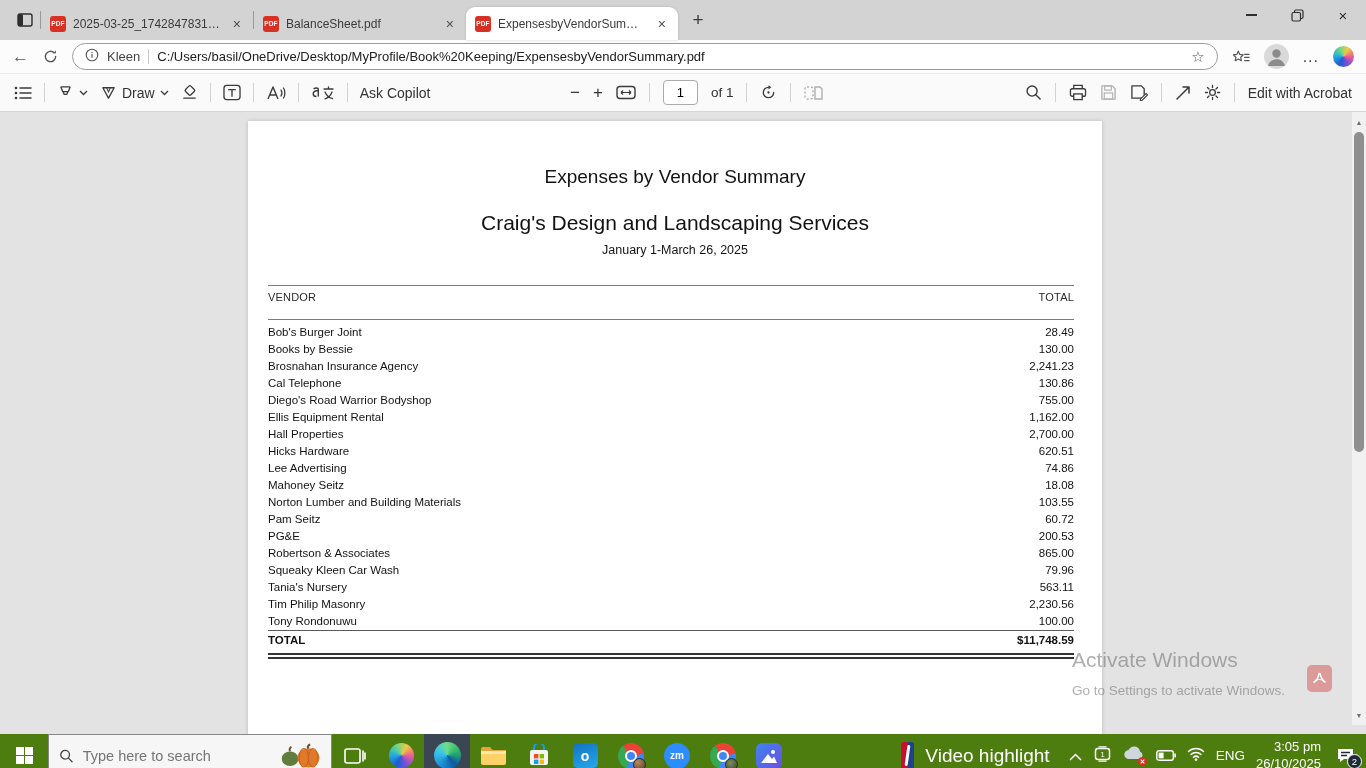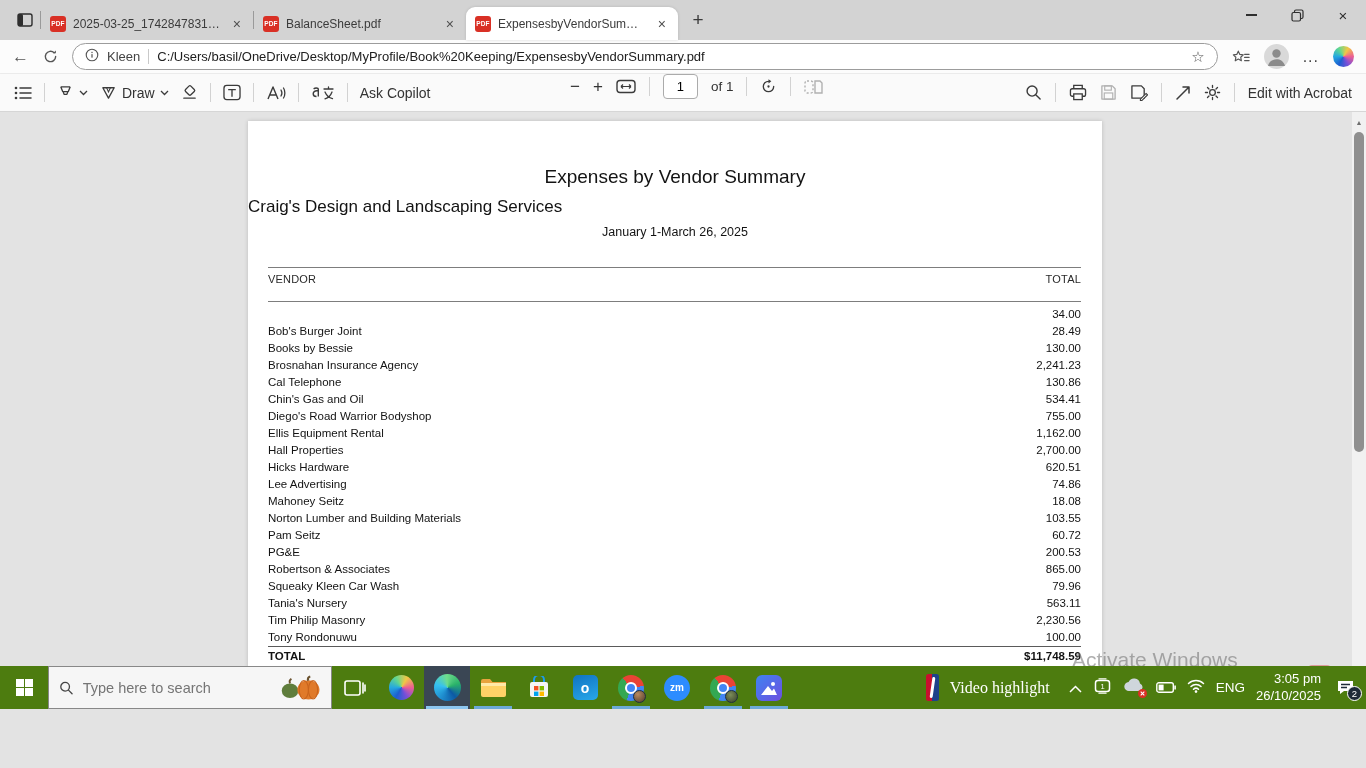--- a/index.html
+++ b/index.html
@@ -26,40 +26,40 @@
   .urlpill { flex:1; height:27px; border:1px solid #9c9c9c; border-radius:14px; background:#fff; display:flex; align-items:center; padding:0 12px; gap:8px; font-size:13px; color:#202020; }
   .urlpill .scheme { color:#444; }
   .urlpill .pillsep { width:1px; height:15px; background:#c9c9c9; }
   .urlpill .url { flex:1; white-space:nowrap; overflow:hidden; }
   .star { color:#555; font-size:15px; }
   .avatar { width:25px; height:25px; border-radius:50%; background:#d9d9d9; display:flex; align-items:center; justify-content:center; overflow:hidden; }
   .copilot-ball { width:21px; height:21px; border-radius:50%; background:conic-gradient(from 210deg,#1b5fd0,#25a8e0,#62d88f,#f2c744,#ec5f94,#7a4fd8,#1b5fd0); }
   .dots { color:#444; font-size:16px; letter-spacing:1px; }
 
   
-  .pdfbar { position:relative; height:38px; background:#fafafa; border-bottom:1px solid #d6d6d6; box-shadow:0 1px 2px rgba(0,0,0,.06); display:flex; padding:0 14px; font-size:14px; color:#333; }
+  .pdfbar { position:relative; height:38px; background:#fafafa; border-bottom:1px solid #d6d6d6; box-shadow:0 1px 2px rgba(0,0,0,.06); display:flex; align-items:center; padding:0 14px; font-size:14px; color:#333; }
   .grp { display:flex; align-items:center; gap:12px; }
   .vsep { width:1px; height:19px; background:#d2d2d2; }
   .tbtn { display:flex; align-items:center; gap:5px; color:#333; }
   .tbtn svg { display:block; }
   .ctr { position:absolute; left:570px; display:flex; align-items:center; gap:13px; }
   .pagebox { width:35px; height:25px; background:#fff; border:1px solid #ababab; border-radius:4px; display:flex; align-items:center; justify-content:center; }
   .pagebox input { width:30px; border:0; outline:0; text-align:center; font-size:13px; font-family:inherit; background:transparent; }
   .oflabel { font-size:13.5px; color:#333; }
   .rgrp { margin-left:auto; display:flex; align-items:center; gap:13px; }
   .disabled { opacity:.38; }
   .zoomglyph { font-size:17px; color:#333; }
 
   
-  .viewer { position:relative; height:554px; background:#e3e3e3; overflow:hidden; }
+  .viewer { position:relative; height:622px; background:#e3e3e3; overflow:hidden; }
   .page { position:absolute; left:248px; top:9px; width:854px; height:620px; background:#fff; box-shadow:0 0 4px rgba(0,0,0,.18); }
   .doc-title { margin-top:45px; text-align:center; font-size:19px; color:#131313; }
-  .doc-company { margin-top:9px; text-align:left; font-size:17px; color:#131313; }
+  .doc-company { margin-top:23px; text-align:center; font-size:21px; color:#131313; }
   .doc-period { margin-top:8px; text-align:center; font-size:12.5px; color:#131313; }
-  .tbl { margin:28px 21px 0 20px; color:#131313; }
+  .tbl { margin:28px 28px 0 20px; color:#131313; }
   .thead { border-top:1px solid #7d7d7d; padding-top:5px; height:34px; display:flex; justify-content:space-between; font-size:11px; color:#2a2a2a; letter-spacing:.2px; }
   .tbody { border-top:1px solid #7d7d7d; padding-top:3px; }
   .trow { height:17px; display:flex; justify-content:space-between; align-items:center; font-size:11.5px; }
   .trow .tc-name { white-space:nowrap; }
   .trow .tc-val { white-space:nowrap; }
   .trow.totalrow { font-weight:bold; font-size:11.5px; border-top:1px solid #5a5a5a; height:19px; margin-top:1px; }
   .dblrule { margin-top:4px; height:6px; border-top:2px solid #333; border-bottom:2px solid #333; }
 
   .watermark { position:absolute; left:1072px; top:536px; color:rgba(110,110,110,.55); pointer-events:none; }
   .wm1 { font-size:21px; }
@@ -74,21 +74,21 @@
   
   .taskbar { height:43px; background:#4d7c0f; display:flex; align-items:stretch; color:#fff; }
   .tb-start { width:48px; display:flex; align-items:center; justify-content:center; }
   .tb-search { width:284px; background:#f6f6f6; border:1px solid #888; display:flex; align-items:center; gap:9px; padding:0 10px; }
   .tb-search input { flex:1; border:0; outline:0; background:transparent; font-size:14.5px; color:#5a5a5a; font-family:inherit; }
   .tb-btn { position:relative; width:46px; display:flex; align-items:center; justify-content:center; }
   .tb-btn.activeapp { background:#3a4654; }
   .runline { position:absolute; bottom:0; left:4px; right:4px; height:3px; background:#6ca9d8; }
   .activeapp .runline { background:#8cc6f0; left:2px; right:2px; }
   .tray { margin-left:auto; display:flex; align-items:center; gap:11px; padding-right:8px; }
-  .tray .txt { font-size:16px;font-family:Liberation Serif, serif; }
+  .tray .txt { font-size:19px; }
   .clock { text-align:right; font-size:13px; line-height:1.3; }
   .eng { font-size:13.5px; }
   .nbadge { position:relative; width:26px; display:flex; justify-content:center; }
   .nbadge .cnt { position:absolute; right:-4px; bottom:-5px; width:15px; height:15px; border-radius:50%; background:#1e2a37; border:1.5px solid #fff; font-size:9.5px; display:flex; align-items:center; justify-content:center; }
 
   .icon-edge { width:27px; height:27px; border-radius:50%; background:conic-gradient(from 140deg,#0c59a4,#1f8fd0,#35c1f1,#6fdc8c,#2bb36a,#0c59a4); }
   .icon-zoom { width:26px; height:26px; border-radius:50%; background:#2d8cff; display:flex; align-items:center; justify-content:center; font-size:10px; font-weight:bold; color:#fff; }
   .icon-chrome { position:relative; width:26px; height:26px; border-radius:50%; background:conic-gradient(from -40deg,#ea4335 0 120deg,#4285f4 0 240deg,#34a853 0 360deg); }
   .icon-chrome .hub { position:absolute; left:7px; top:7px; width:12px; height:12px; border-radius:50%; background:#4285f4; border:2.5px solid #fff; }
   .icon-chrome .pfp { position:absolute; right:-2px; bottom:-2px; width:13px; height:13px; border-radius:50%; background:radial-gradient(circle at 35% 30%,#b98b62,#4d3a28); border:1px solid #20303f; }
@@ -327,42 +327,34 @@
     <div class="doc-title">Expenses by Vendor Summary</div>
     <div class="doc-company">Craig's Design and Landscaping Services</div>
     <div class="doc-period">January 1-March 26, 2025</div>
     <div class="tbl">
       <div class="thead">
         <span>VENDOR</span>
         <span>TOTAL</span>
       </div>
       <div class="tbody">
           <div class="trow">
-            <span class="tc-name"></span>
-            <span class="tc-val">34.00</span>
-          </div>
-          <div class="trow">
             <span class="tc-name">Bob's Burger Joint</span>
             <span class="tc-val">28.49</span>
           </div>
           <div class="trow">
             <span class="tc-name">Books by Bessie</span>
             <span class="tc-val">130.00</span>
           </div>
           <div class="trow">
             <span class="tc-name">Brosnahan Insurance Agency</span>
             <span class="tc-val">2,241.23</span>
           </div>
           <div class="trow">
             <span class="tc-name">Cal Telephone</span>
             <span class="tc-val">130.86</span>
-          </div>
-          <div class="trow">
-            <span class="tc-name">Chin's Gas and Oil</span>
-            <span class="tc-val">534.41</span>
           </div>
           <div class="trow">
             <span class="tc-name">Diego's Road Warrior Bodyshop</span>
             <span class="tc-val">755.00</span>
           </div>
           <div class="trow">
             <span class="tc-name">Ellis Equipment Rental</span>
             <span class="tc-val">1,162.00</span>
           </div>
           <div class="trow">

